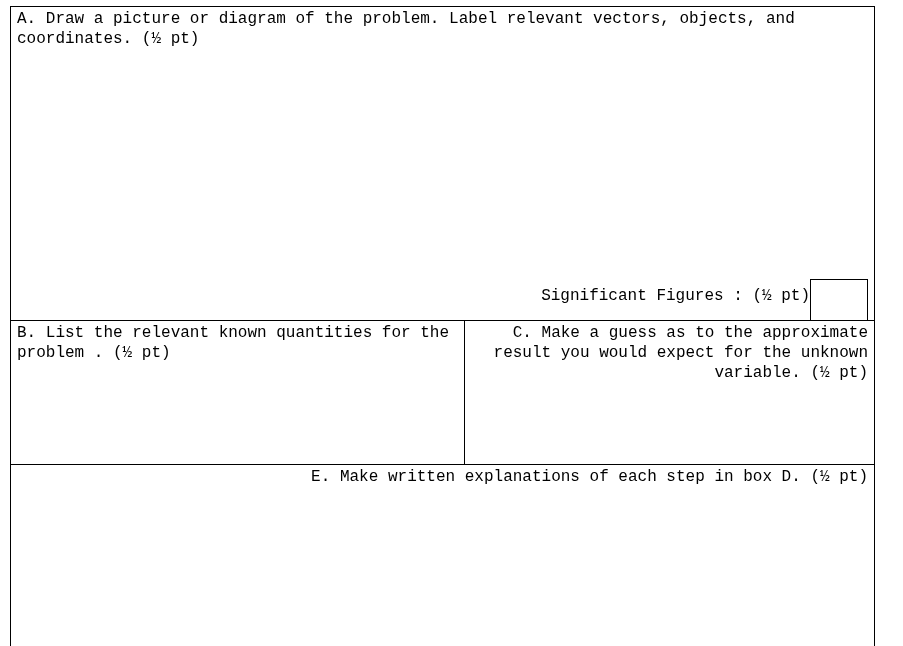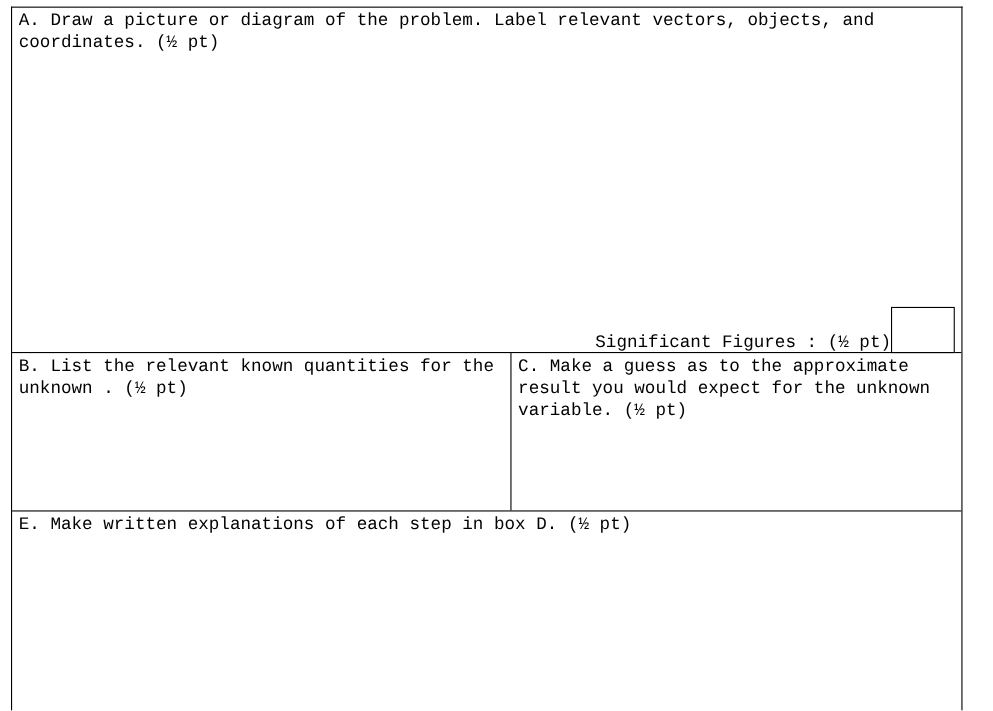--- a/index.html
+++ b/index.html
@@ -44,34 +44,35 @@
     height: 180px;
   }
   .cell-left {
     width: 454px;
     border-right: 1px solid #000;
     padding: 2px 6px;
   }
   .cell-right {
     flex: 1;
     padding: 2px 6px;
+    text-align: right;
   }
   .prompt {
     line-height: 1.25;
   }
   .sigfig-wrap {
     position: absolute;
     right: 6px;
     bottom: -1px;
     display: flex;
     align-items: flex-end;
   }
   .sigfig-label {
     margin-right: 0;
-    padding-bottom: 1px;
+    padding-bottom: 16px;
     margin-top: 38px;
   }
   .sigfig-box {
     width: 58px;
     height: 42px;
     border: 1.5px solid #000;
     background: #fff;
     margin-left: 0;
     display: inline-block;
   }
@@ -85,21 +86,21 @@
     <div class="row-a">
       <div class="prompt">A. Draw a picture or diagram of the problem. Label relevant vectors, objects, and coordinates. (½  pt)</div>
       <div class="sigfig-wrap">
         <span class="sigfig-label">Significant Figures : (½  pt)</span>
         <span class="sigfig-box"></span>
       </div>
     </div>
 
     <div class="row-bc">
       <div class="cell-left">
-        <div class="prompt">B.  List the relevant known quantities for the unknown . (½  pt)</div>
+        <div class="prompt">B.  List the relevant known quantities for the problem . (½  pt)</div>
       </div>
       <div class="cell-right">
         <div class="prompt">C. Make a guess as to the approximate result you would expect for the unknown variable.  (½  pt)</div>
       </div>
     </div>
 
     <div class="row-de">
       <div class="cell-right">
         <div class="prompt">E. Make written explanations of each step in box D. (½ pt)</div>
       </div>

